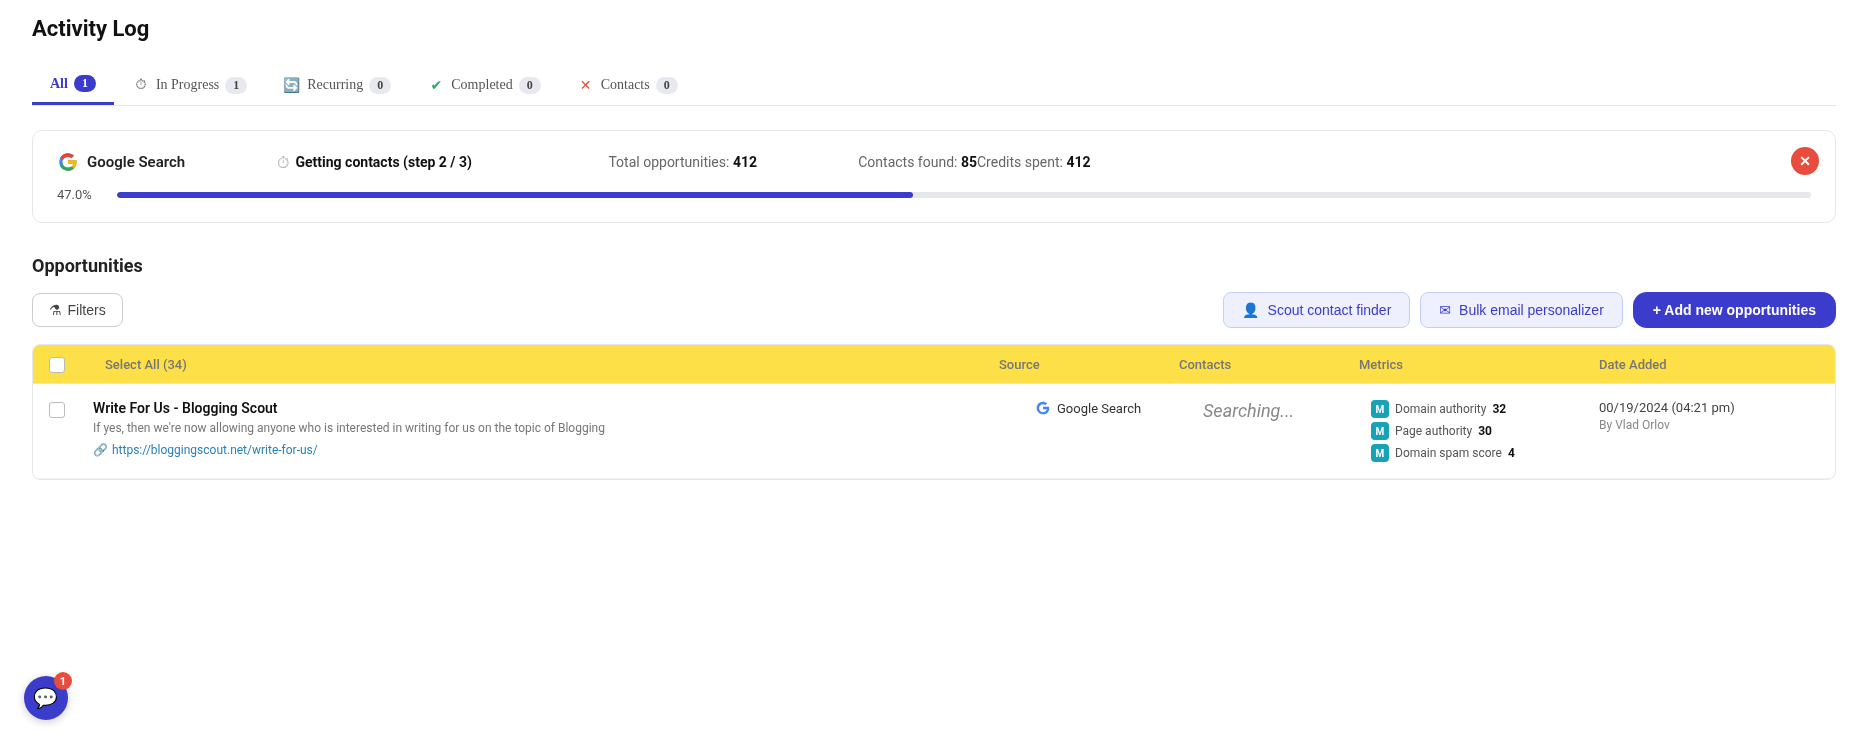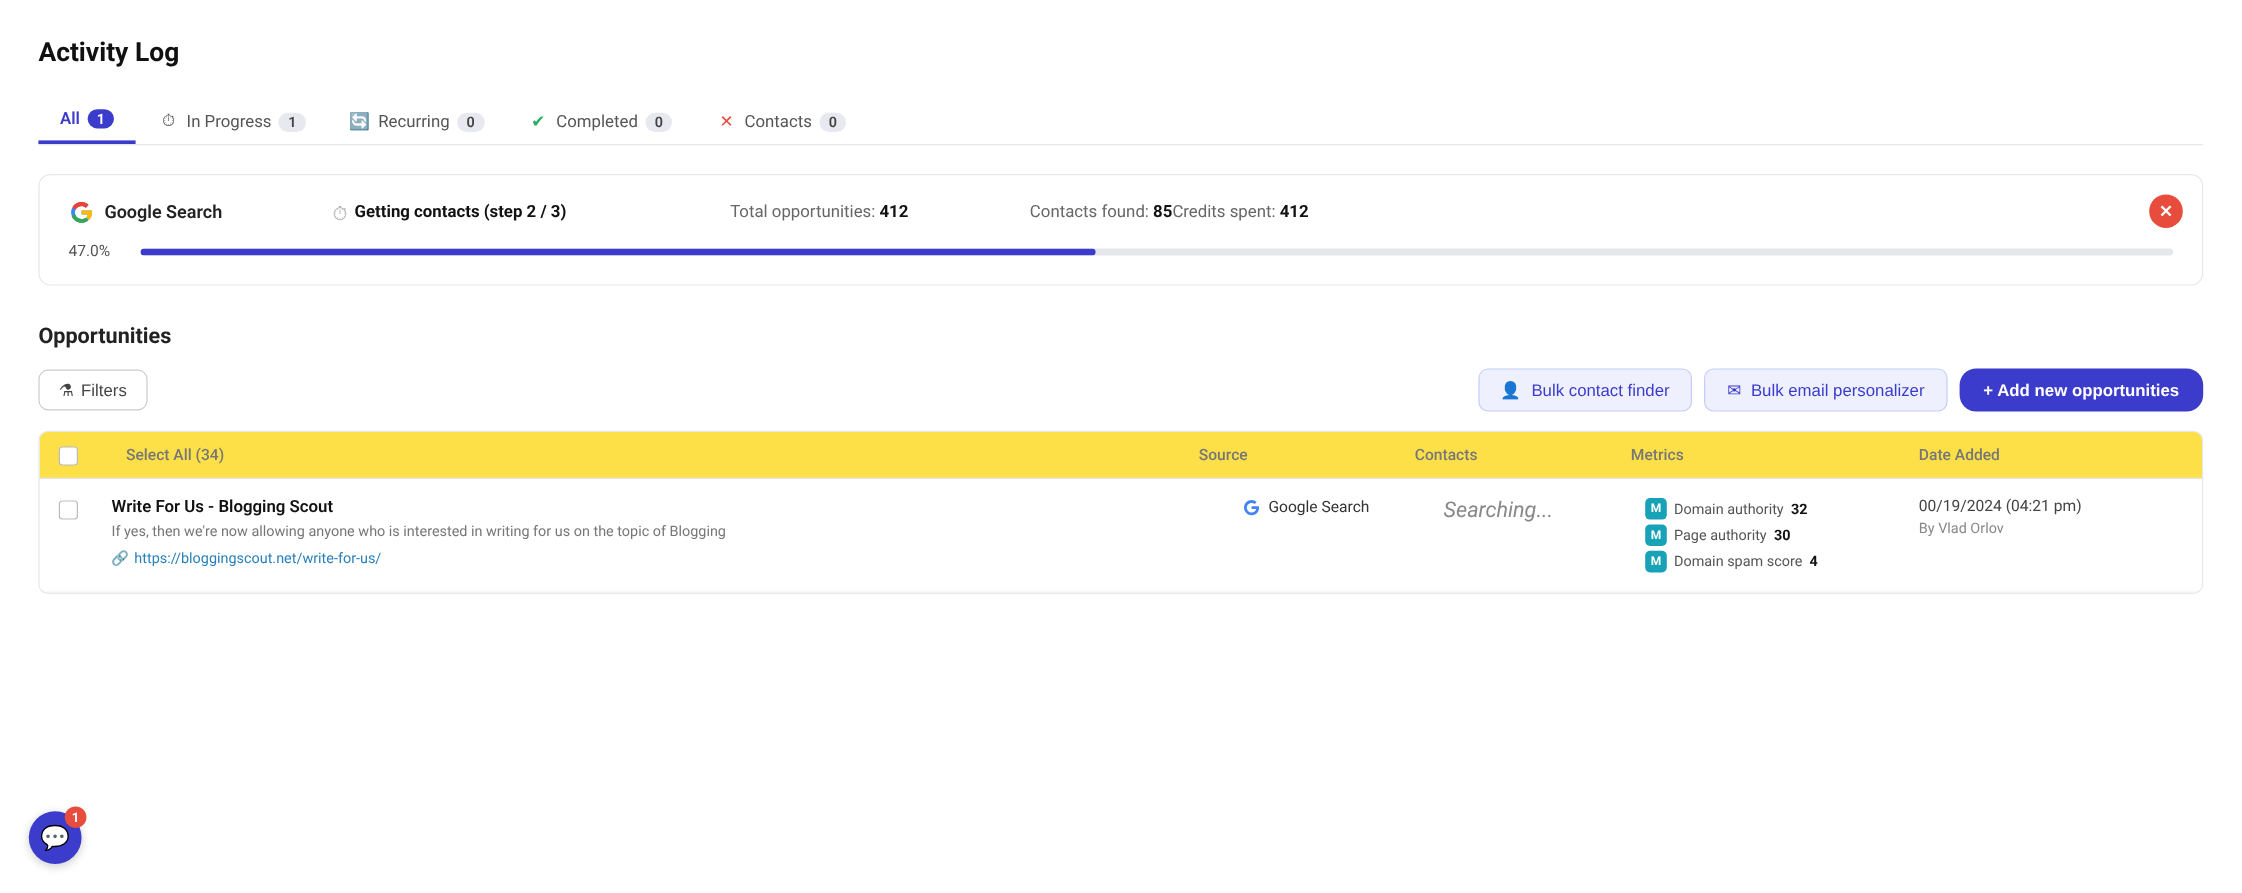--- a/index.html
+++ b/index.html
@@ -1,24 +1,24 @@
 <!DOCTYPE html>
 <html><head>
   <meta charset="utf-8">
   <style>
     * { box-sizing: border-box; margin: 0; padding: 0; }
     body { font-family: -apple-system, BlinkMacSystemFont, 'Segoe UI', Roboto, sans-serif; background: #fff; color: #222; font-size: 14px; }
 
-    .page { padding: 32px 32px; max-width: 1868px; }
+    .page { padding: 16px 32px; max-width: 1868px; }
 
     .page-title { font-size: 22px; font-weight: 700; margin-bottom: 24px; color: #111; }
 
     
     .tabs { display: flex; gap: 0; border-bottom: 1px solid #e5e7eb; margin-bottom: 24px; }
-    .tab { display: flex; align-items: flex-end; gap: 6px; padding: 10px 18px; cursor: pointer; font-size: 14px; color: #555; position: relative; white-space: nowrap; }
+    .tab { display: flex; align-items: center; gap: 6px; padding: 10px 18px; cursor: pointer; font-size: 14px; color: #555; position: relative; white-space: nowrap; font-family: Liberation Serif, serif; }
     .tab.active { color: #3b3bcc; border-bottom: 3px solid #3b3bcc; font-weight: 600; }
     .tab-badge { background: #e8e8f0; color: #444; border-radius: 12px; padding: 1px 8px; font-size: 12px; font-weight: 600; }
     .tab.active .tab-badge { background: #3b3bcc; color: #fff; }
     .tab-icon { width: 18px; height: 18px; display: inline-flex; align-items: center; justify-content: center; }
 
     
     .activity-card { border: 1px solid #e5e7eb; border-radius: 10px; padding: 20px 24px; margin-bottom: 32px; position: relative; }
     .activity-row { display: flex; align-items: center; gap: 0; margin-bottom: 14px; }
     .activity-source { display: flex; align-items: center; gap: 8px; min-width: 220px; font-weight: 600; font-size: 15px; }
     .activity-step { display: flex; align-items: center; gap: 6px; min-width: 260px; color: #555; font-size: 14px; }
@@ -156,21 +156,21 @@
     <h2 class="section-title">Opportunities</h2>
 
     <div class="toolbar">
       <button class="btn-filter">
         <span>⚗</span>
         <span>Filters</span>
       </button>
       <div class="toolbar-right">
         <button class="btn-bulk">
           <span>👤</span>
-          <span>Bulk contact finder</span>
+          <span>Scout contact finder</span>
         </button>
         <button class="btn-bulk">
           <span>✉</span>
           <span>Bulk email personalizer</span>
         </button>
         <button class="btn-add">
           <span>+ Add new opportunities</span>
         </button>
       </div>
     </div>

